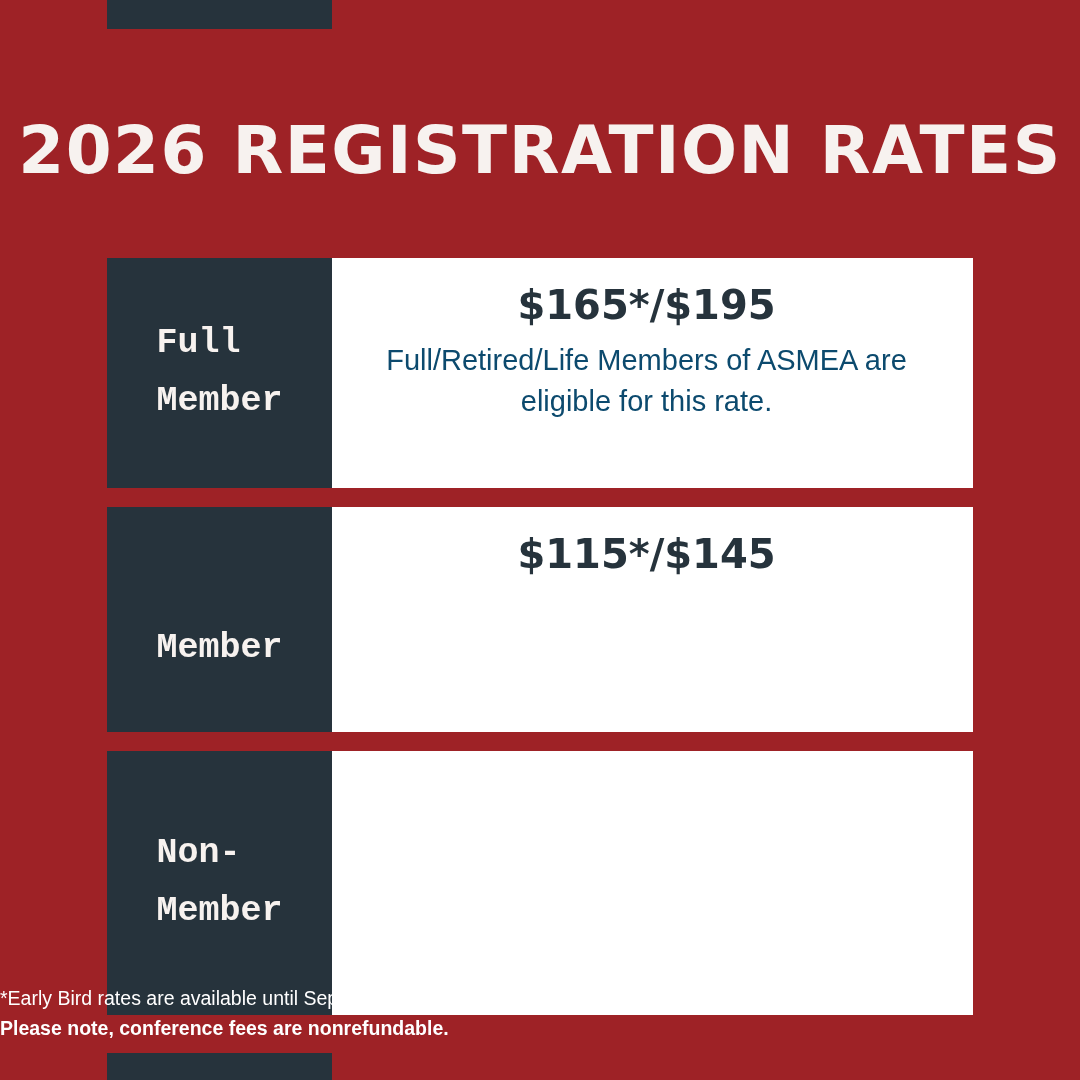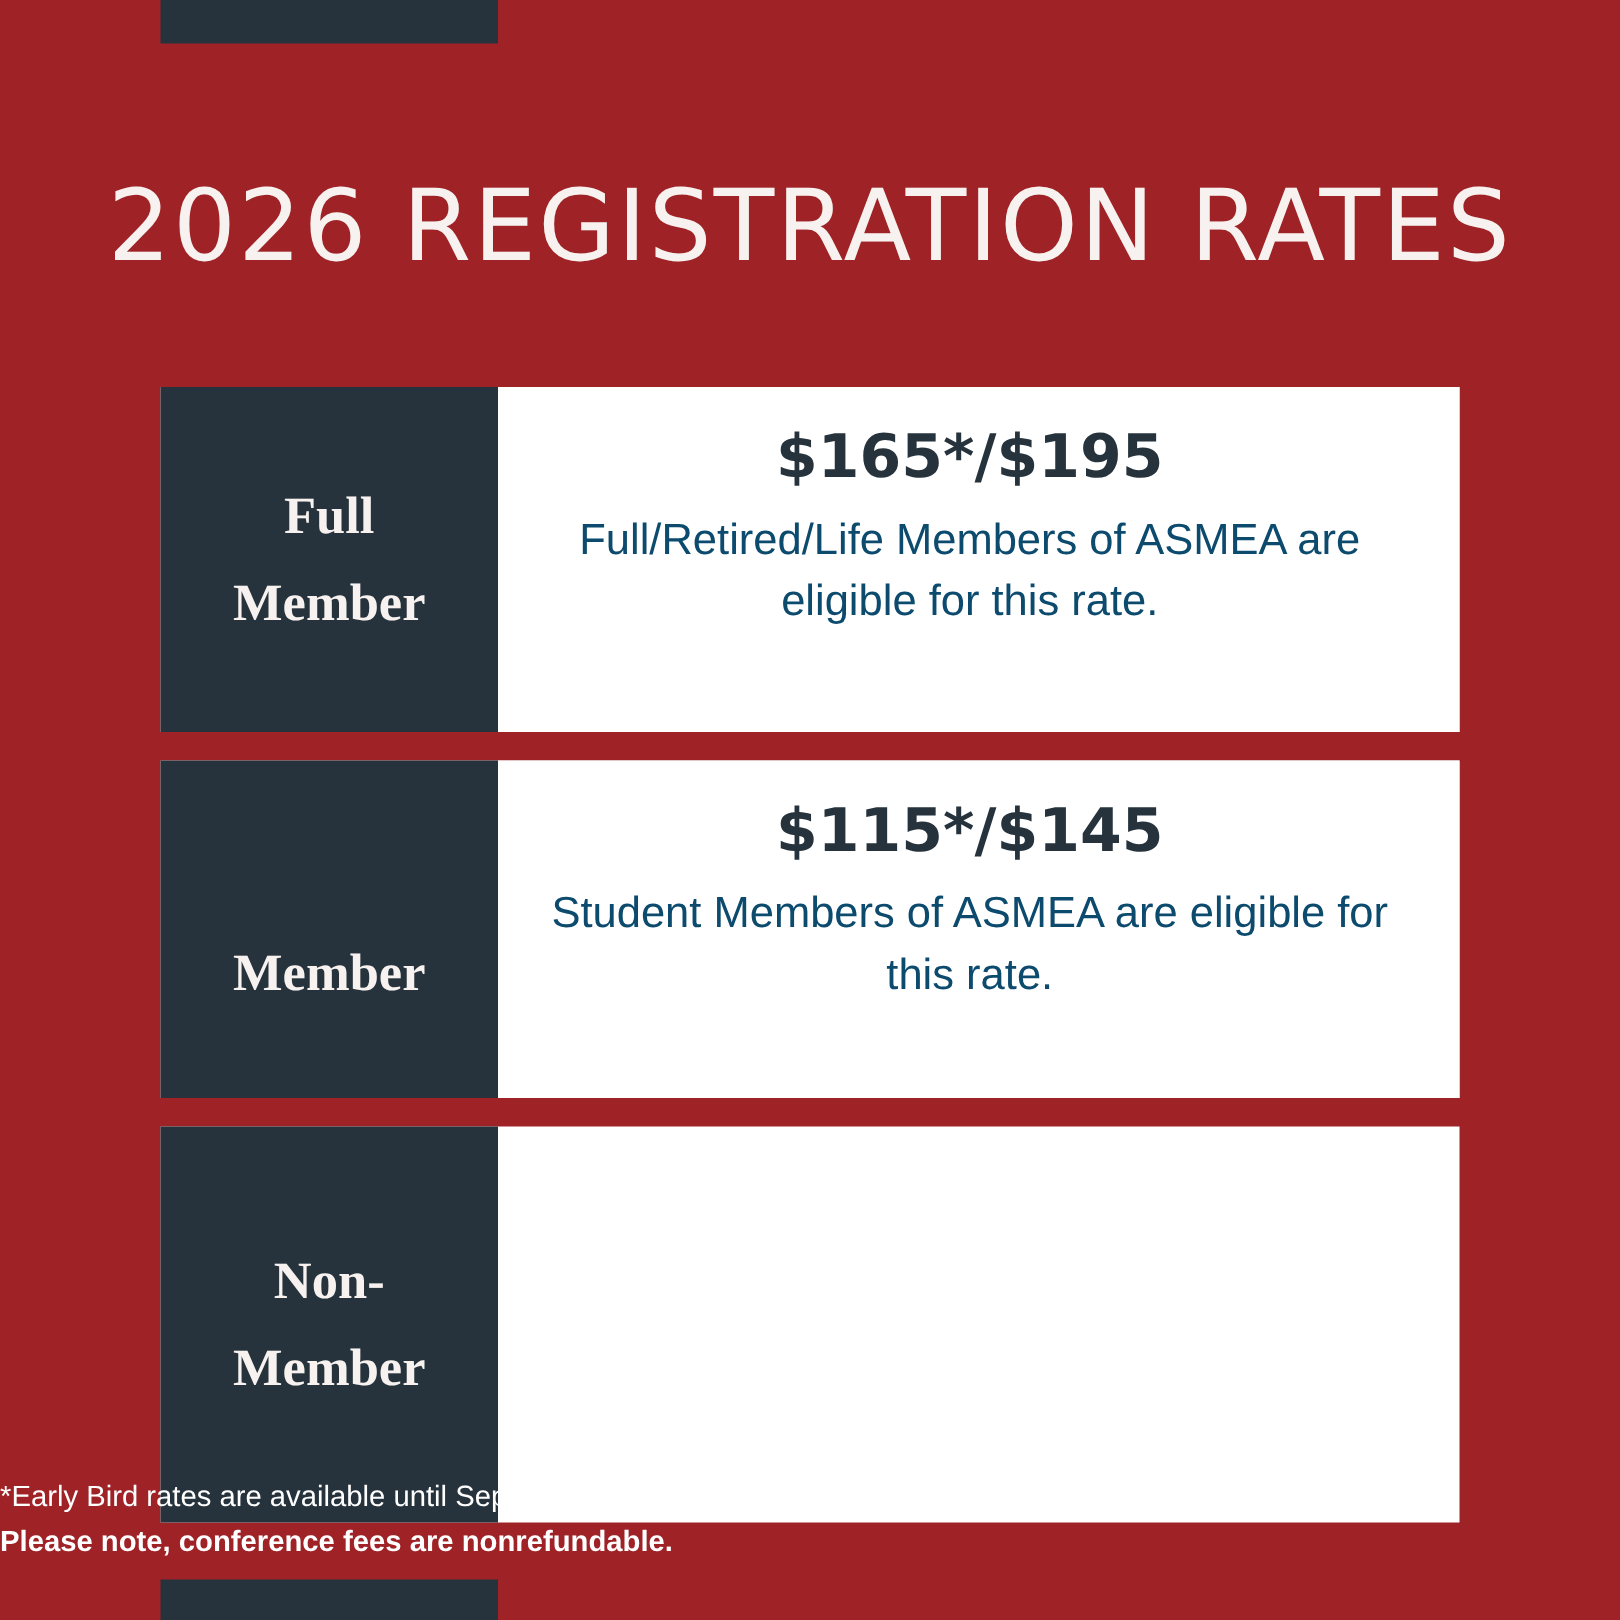--- a/index.html
+++ b/index.html
@@ -35,21 +35,21 @@
 
   .title {
     position: absolute;
     left: 0;
     top: 118px;
     width: 1080px;
     text-align: center;
     color: #f7f2ef;
     font-family: "DejaVu Sans", sans-serif;
     font-size: 66px;
-    font-weight: normal;
+    font-weight: bold;
     letter-spacing: 1.5px;
     line-height: 1;
   }
 
   .rows {
     position: absolute;
     left: 107px;
     top: 258px;
     width: 866px;
   }
@@ -58,28 +58,27 @@
     display: flex;
     width: 866px;
     margin-bottom: 19px;
     background: #ffffff;
   }
   .row-label {
     width: 225px;
     flex: 0 0 225px;
     background: #26333c;
     color: #f7f2ef;
-    font-family: Liberation Serif, serif;
+    font-family: Liberation Mono, monospace;
     font-weight: bold;
     font-size: 35px;
     line-height: 1.65;
     display: flex;
     align-items: center;
     justify-content: center;
-    text-align: center;
     padding: 0 6px;
     box-sizing: border-box;
   }
   .row-body {
     flex: 1 1 auto;
     background: #ffffff;
     padding: 22px 40px 24px 28px;
     box-sizing: border-box;
     text-align: center;
     color: #26333c;
@@ -144,21 +143,20 @@
 
   <div class="row row-2">
     <div class="row-label">
       <span>
         <br>
         <span>Member</span>
       </span>
     </div>
     <div class="row-body">
       <div class="price">$115*/$145</div>
-      <div class="desc">Student Members of ASMEA are eligible for this rate.</div>
     </div>
   </div>
 
   <div class="row row-3">
     <div class="row-label">
       <span>
         <span>Non-</span><br>
         <span>Member</span>
       </span>
     </div>

